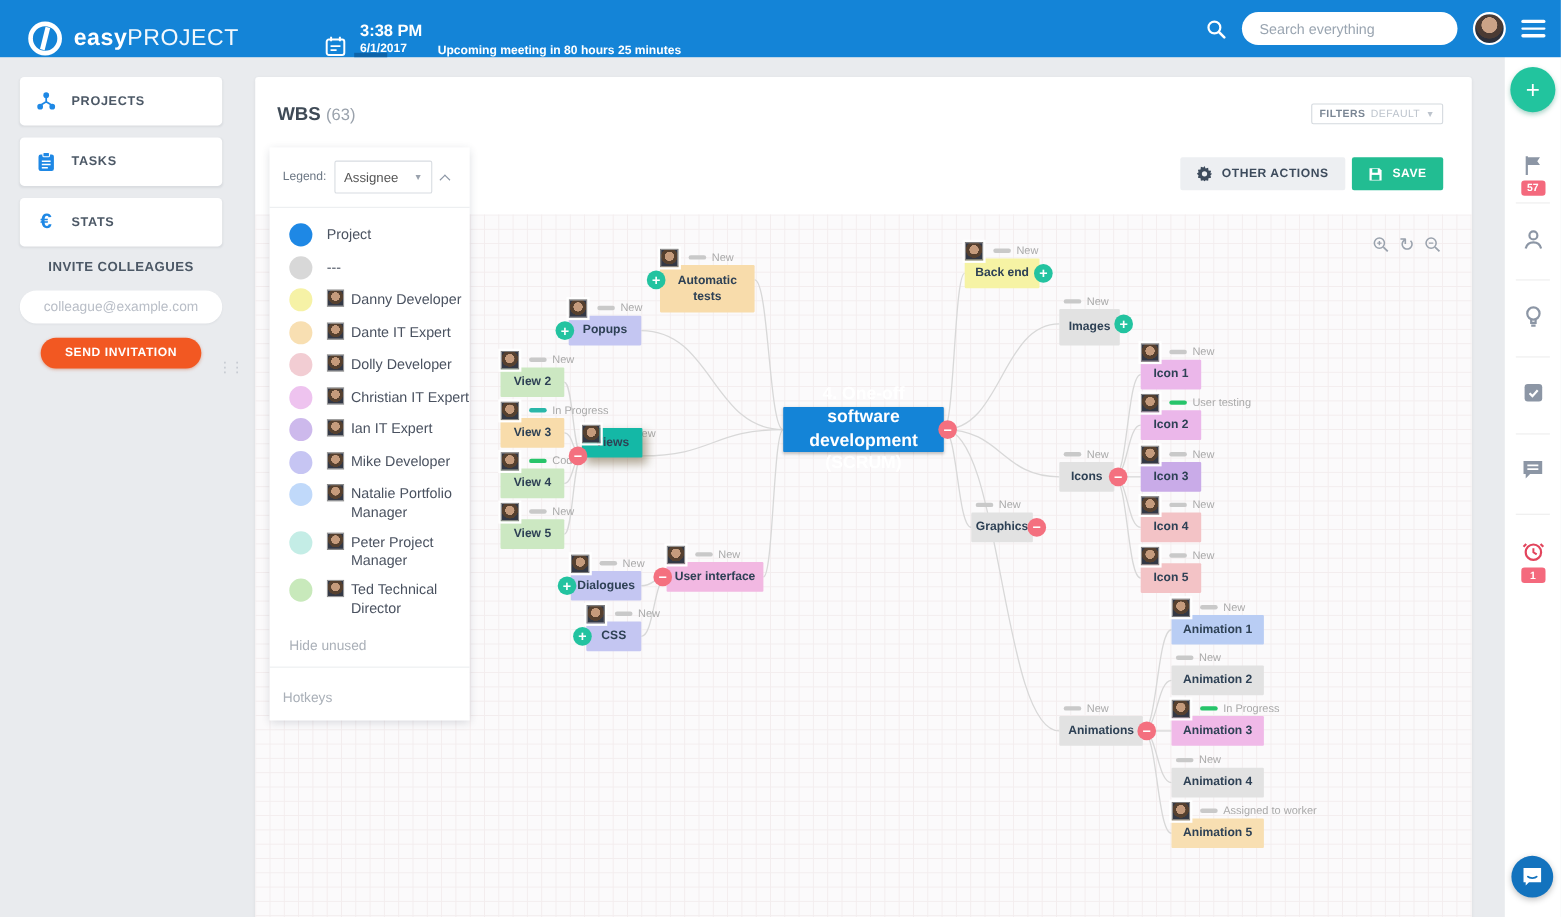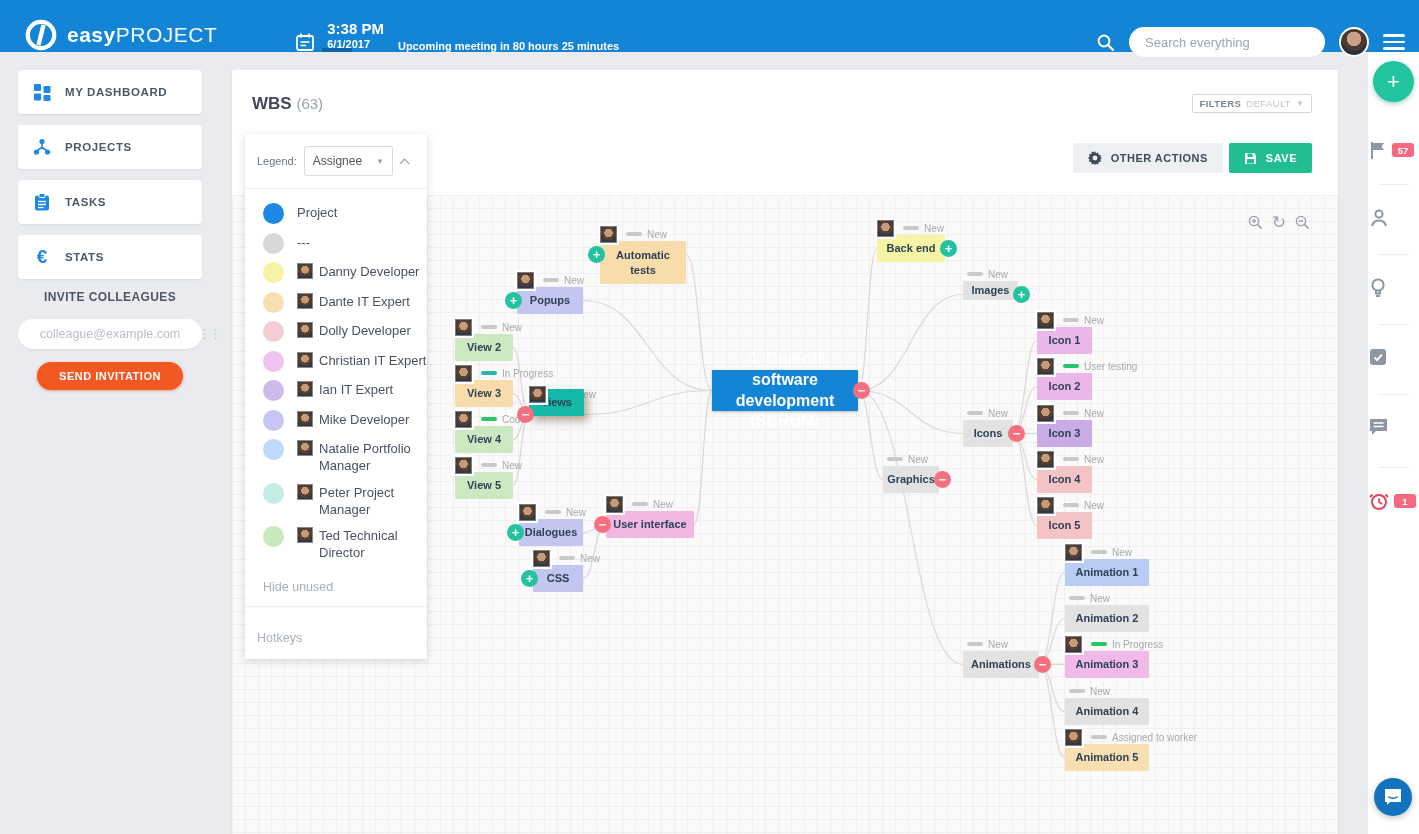--- a/index.html
+++ b/index.html
@@ -12,21 +12,21 @@
   .logo-wrap { display:flex; align-items:center; margin-left:24px; }
   .logo-circ { width:34px; height:34px; margin-right:9px; }
   .logo-txt { color:#fff; font-size:21px; letter-spacing:.5px; }
   .logo-txt b { font-weight:bold; }
   .logo-txt span { font-weight:300; opacity:.95; }
   .cal-ico { margin-left:78px; margin-right:12px; }
   .time-blk { color:#ffffff; line-height:1.25; }
   .time-big { font-size:15px; font-weight:bold; }
   .time-date { font-size:11px; font-weight:bold; }
   .meeting { color:#fff; font-size:11px; font-weight:bold; margin-left:14px; margin-top:-14px; }
-  .hdr-right { position:absolute; right:14px; top:16px; height:52px; display:flex; align-items:center; gap:14px; }
+  .hdr-right { position:absolute; right:14px; top:0; height:52px; display:flex; align-items:center; gap:14px; }
   .search-pill { width:196px; height:30px; border-radius:16px; border:none; background:#fff; padding:0 16px; font-size:13px; color:#555; outline:none; font-family:"Liberation Sans",sans-serif; }
   .search-pill::placeholder { color:#9aa5b1; }
   .hdr-avatar { width:30px; height:30px; border-radius:50%; border:2px solid #fff; background:radial-gradient(circle at 50% 38%, #caa287 0 34%, #4a3a33 36% 58%, #2b2f3a 60% 100%); }
   .burger { width:22px; display:flex; flex-direction:column; gap:4px; cursor:pointer; }
   .burger i { height:2.5px; background:#fff; border-radius:2px; display:block; }
 
   
   .lsb { position:absolute; left:18px; top:70px; width:184px; z-index:10; }
   .nav-card { background:#fff; border-radius:4px; height:44px; margin-bottom:11px; display:flex; align-items:center; padding:0 14px; box-shadow:0 1px 2px rgba(40,50,70,.08); cursor:pointer; }
   .nav-ico { width:20px; height:20px; margin-right:13px; display:flex; align-items:center; justify-content:center; }
@@ -61,21 +61,21 @@
   .sel-car { color:#9aa2ad; font-size:8px; }
   .legend-chev { width:22px; display:flex; justify-content:center; cursor:pointer; }
   .chev-up { width:7px; height:7px; border-left:1.5px solid #8c96a5; border-top:1.5px solid #8c96a5; transform:rotate(45deg); margin-top:4px; }
   .legend-list { padding:14px 0 4px 18px; }
   .lg-row { display:flex; align-items:flex-start; margin-bottom:8.5px; line-height:17px; }
   .lg-dot { width:21px; height:21px; border-radius:50%; flex:0 0 21px; margin-right:13px; }
   .lg-av { width:16px; height:16px; border:1px solid #8a8a8a; outline:2px solid #fff; background:radial-gradient(circle at 50% 40%, #c59b7c 0 35%, #55402f 37% 62%, #333845 64% 100%); margin-right:6px; margin-top:1px; flex:0 0 16px; }
   .lg-name { font-size:13px; color:#4a5260; padding-top:1px; }
   .lg-link { font-size:12.5px; color:#aab0b8; padding:6px 0 12px 18px; cursor:pointer; }
   .legend-foot { border-top:1px solid #eceef0; }
-  .lg-hot { padding:8px 0 14px 12px;margin-top:16px; }
+  .lg-hot { padding:20px 0 14px 12px; }
 
   
   .canvas { position:absolute; left:0; top:125px; width:1106px; height:639px; background-color:#fbfafb;
     background-image:linear-gradient(#f3edee 1px, transparent 1px), linear-gradient(90deg,#f3edee 1px, transparent 1px);
     background-size:13px 13px; z-index:1; }
   .links-svg { position:absolute; left:0; top:0; width:1106px; height:764px; z-index:2; pointer-events:none; }
   .nodes-layer { position:absolute; left:0; top:0; width:1106px; height:764px; z-index:3; }
   .wnode { position:absolute; display:flex; align-items:center; justify-content:center; font-size:11px; font-weight:bold; color:#2e4155; border-radius:1px; cursor:pointer; text-align:center; line-height:1.3; padding:0 4px; }
   .wnode.cnode { font-size:16px; box-shadow:0 1px 3px rgba(0,0,0,.25); }
   .wnode.selected { box-shadow:4px 5px 9px rgba(90,70,30,.45); z-index:5; }
@@ -86,21 +86,21 @@
   .w-act { position:absolute; width:17px; height:17px; border-radius:50%; color:#fff; font-size:13px; font-weight:bold; display:flex; align-items:center; justify-content:center; z-index:6; cursor:pointer; line-height:1; }
   .act-plus { background:#23c3a0; }
   .act-minus { background:#f4707f; }
   .zoom-tools { position:absolute; right:28px; top:142px; display:flex; align-items:center; gap:9px; z-index:4; color:#9aa2ad; }
   .zt { cursor:pointer; display:flex; align-items:center; }
   .refresh-g { font-size:17px; color:#9aa2ad; }
 
   
   .rail { position:absolute; right:0; top:52px; width:51px; height:782px; background:#fff; z-index:15; }
   .fab { position:absolute; left:5px; top:9px; width:41px; height:41px; border-radius:50%; background:#22c49e; color:#fff; font-size:22px; display:flex; align-items:center; justify-content:center; box-shadow:0 2px 5px rgba(0,120,90,.35); cursor:pointer; }
-  .rail-cell { position:absolute; left:0; width:51px; display:flex; flex-direction:row; align-items:center; gap:4px; cursor:pointer; }
+  .rail-cell { position:absolute; left:0; width:51px; display:flex; flex-direction:column; align-items:center; gap:4px; cursor:pointer; }
   .rail-sep { position:absolute; left:10px; width:31px; border-top:1px solid #ededed; }
   .badge { min-width:22px; height:14px; background:#f4697d; color:#fff; font-size:9.5px; font-weight:bold; border-radius:3px; display:flex; align-items:center; justify-content:center; padding:0 3px; }
   .chat-launch { position:absolute; right:7px; bottom:18px; width:38px; height:38px; border-radius:50%; background:#1373be; display:flex; align-items:center; justify-content:center; box-shadow:0 2px 6px rgba(0,0,0,.25); cursor:pointer; z-index:30; }
 </style>
 </head>
 <body>
 
 <header class="hdr">
   <div class="logo-wrap">
     <svg class="logo-circ" viewBox="0 0 36 36">
@@ -131,31 +131,20 @@
     <div class="burger">
         <i></i>
         <i></i>
         <i></i>
       </div>
   </div>
   <div class="hdr-tab"></div>
 </header>
 
 <aside class="lsb">
-  <div class="nav-card">
-    <span class="nav-ico">
-      <svg width="17" height="17" viewBox="0 0 17 17">
-          <rect x="0" y="0" width="7" height="7" rx="1" fill="#1e88e5"></rect>
-          <rect x="9.5" y="2" width="7" height="7" rx="1" fill="#1e88e5"></rect>
-          <rect x="0" y="9.5" width="7" height="7" rx="1" fill="#1e88e5"></rect>
-          <rect x="9.5" y="11" width="7" height="6" rx="1" fill="#1e88e5"></rect>
-        </svg>
-    </span>
-    <span class="nav-lbl">MY DASHBOARD</span>
-  </div>
   <div class="nav-card">
     <span class="nav-ico">
       <svg width="18" height="18" viewBox="0 0 18 18">
           <circle cx="9" cy="3.5" r="2.6" fill="#1e88e5"></circle>
           <circle cx="3.5" cy="14" r="2.6" fill="#1e88e5"></circle>
           <circle cx="14.5" cy="14" r="2.6" fill="#1e88e5"></circle>
           <path d="M9 6v3.5M9 9.5L4.5 12.3M9 9.5l4.5 2.8" stroke="#1e88e5" stroke-width="1.6" fill="none"></path>
         </svg>
     </span>
     <span class="nav-lbl">PROJECTS</span>
@@ -384,21 +373,21 @@
         <span class="w-stxt">New</span>
       </div>
       <div class="w-act act-minus" style="top: 446px; left: 362px;">−</div>
       <div class="wnode" style="left: 645px; top: 165px; width: 68px; height: 27px; background: rgb(246, 243, 164);">Back end</div>
       <div class="w-av" style="left: 645px; top: 150px;"></div>
       <div class="w-status" style="left: 671px; top: 152px;">
         <span class="w-bar" style="background: rgb(201, 201, 201);"></span>
         <span class="w-stxt">New</span>
       </div>
       <div class="w-act act-plus" style="top: 170px; left: 708px;">+</div>
-      <div class="wnode" style="left: 731px; top: 211px; width: 55px; height: 19px; background: rgb(226, 226, 226);">Images</div>
+      <div class="wnode" style="left: 731px; top: 211px; width: 55px; height: 33px; background: rgb(226, 226, 226);">Images</div>
       <div class="w-status" style="left: 735px; top: 198px;">
         <span class="w-bar" style="background: rgb(201, 201, 201);"></span>
         <span class="w-stxt">New</span>
       </div>
       <div class="w-act act-plus" style="top: 216px; left: 781px;">+</div>
       <div class="wnode" style="left: 805px; top: 257px; width: 55px; height: 27px; background: rgb(235, 183, 234);">Icon 1</div>
       <div class="w-av" style="left: 805px; top: 242px;"></div>
       <div class="w-status" style="left: 831px; top: 244px;">
         <span class="w-bar" style="background: rgb(201, 201, 201);"></span>
         <span class="w-stxt">New</span>

